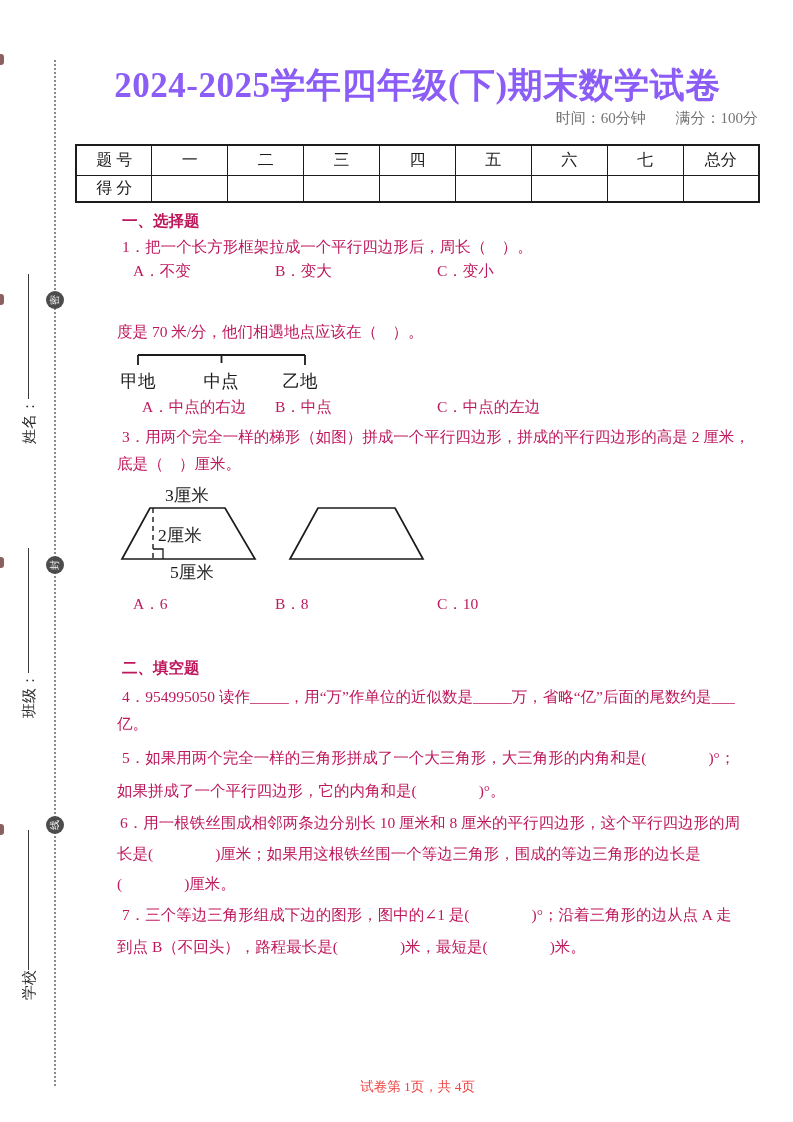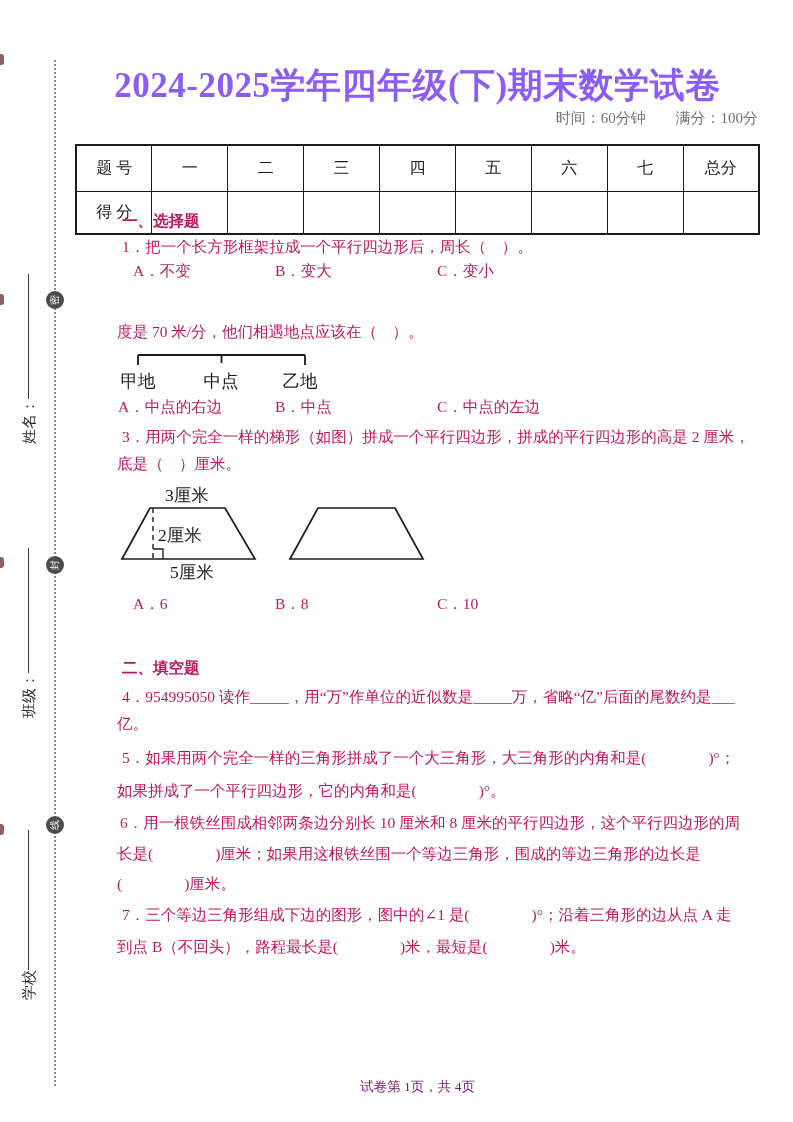--- a/index.html
+++ b/index.html
@@ -24,29 +24,29 @@
   
   .title { position:absolute; left:75px; top:62px; width:685px; text-align:center;
     font-size:35px; font-weight:bold; letter-spacing:0.5px; color:#8b5cf6; }
   .meta { position:absolute; left:75px; top:109px; width:683px; text-align:right;
     font-size:15px; color:#737373; }
   .meta span { margin-left:26px; }
   
   .score-table { position:absolute; left:75px; top:144px; width:685px;
     border-collapse:collapse; table-layout:fixed; }
   .score-table td { border:1.6px solid #1c1c1c; text-align:center; font-size:16px;
-    color:#1b1b1b; padding:8px; }
+    color:#1b1b1b; padding:0; }
   .score-table { border:2.5px solid #1c1c1c; }
   .score-table tr:first-child td { height:29px; }
   .score-table tr:last-child td { height:25px; }
   
   .t { position:absolute; font-size:15.5px; white-space:pre; color:#be185d; }
   .bold { font-weight:bold; }
   .foot { position:absolute; left:75px; top:1078px; width:685px; text-align:center;
-    font-size:13.5px; color:#701a75; }
+    font-size:13.5px; color:#ef4444; }
   svg { position:absolute; overflow:visible; }
   svg text { font-family:"Liberation Serif","DejaVu Serif",serif; fill:#1b1b1b; }
 </style>
 </head>
 <body>
 
 <div class="page">
 
   <div class="seal-line"></div>
   <div class="edge-mark" style="top:54px"></div>
@@ -113,21 +113,21 @@
 
   <div class="t" style="left:117px; top:322px">度是 70 米/分，他们相遇地点应该在（　）。</div>
 
   <svg style="left:100px; top:342px" width="230" height="54" viewBox="0 0 230 54">
     <path d="M38,13 H205 M38,13 V23 M205,13 V23 M121.5,13 V21" stroke="#1b1b1b" stroke-width="1.8" fill="none"></path>
     <text x="38" y="45" font-size="17.5" text-anchor="middle">甲地</text>
     <text x="121" y="45" font-size="17.5" text-anchor="middle">中点</text>
     <text x="200" y="45" font-size="17.5" text-anchor="middle">乙地</text>
   </svg>
 
-  <div class="t" style="left:118px; top:397px">A．中点的右边</div>
+  <div class="t" style="left:142px; top:397px">A．中点的右边</div>
   <div class="t" style="left:275px; top:397px">B．中点</div>
   <div class="t" style="left:437px; top:397px">C．中点的左边</div>
 
   <div class="t" style="left:122px; top:427px">3．用两个完全一样的梯形（如图）拼成一个平行四边形，拼成的平行四边形的高是 2 厘米，</div>
   <div class="t" style="left:117px; top:454px">底是（　）厘米。</div>
 
   <svg style="left:110px; top:476px" width="330" height="110" viewBox="0 0 330 110">
     <polygon points="40,32 115,32 145,83 12,83" fill="none" stroke="#1b1b1b" stroke-width="1.7"></polygon>
     <path d="M43,32 V83" stroke="#1b1b1b" stroke-width="1.4" stroke-dasharray="5,4" fill="none"></path>
     <path d="M43,73 H53 V83" stroke="#1b1b1b" stroke-width="1.3" fill="none"></path>

